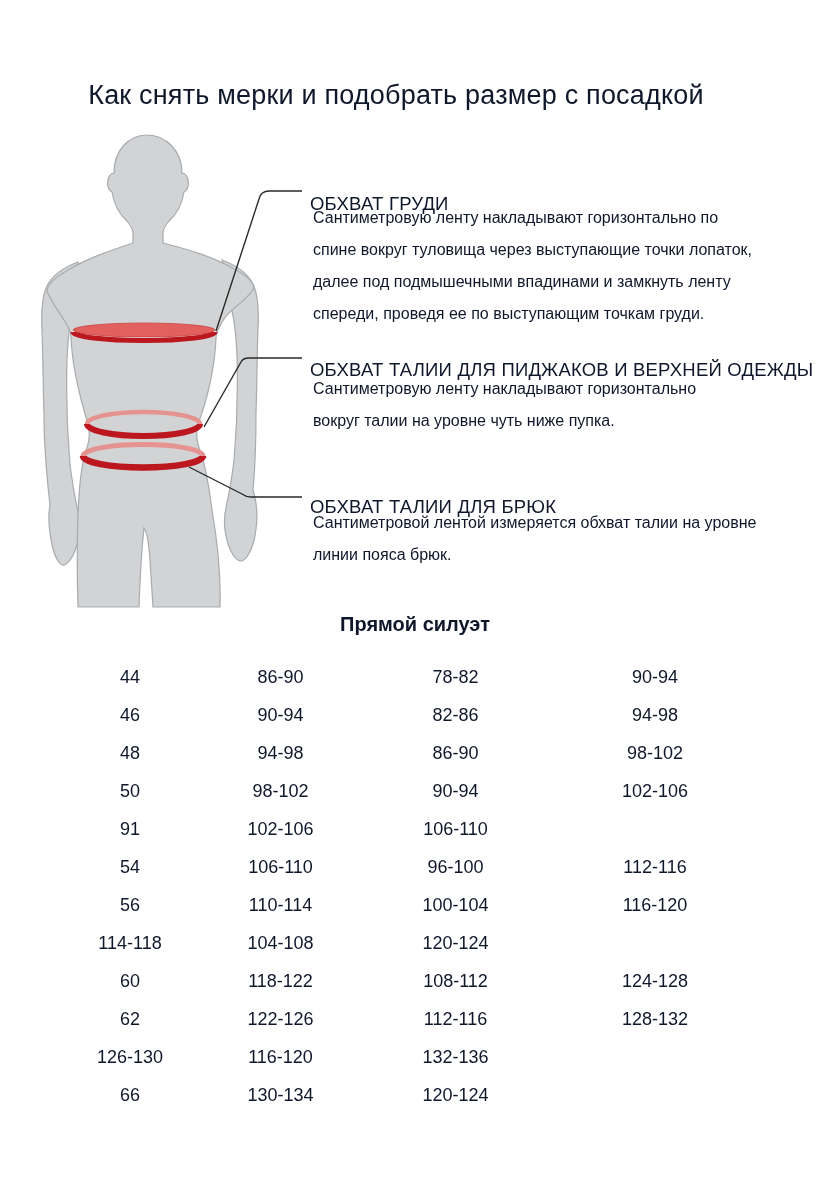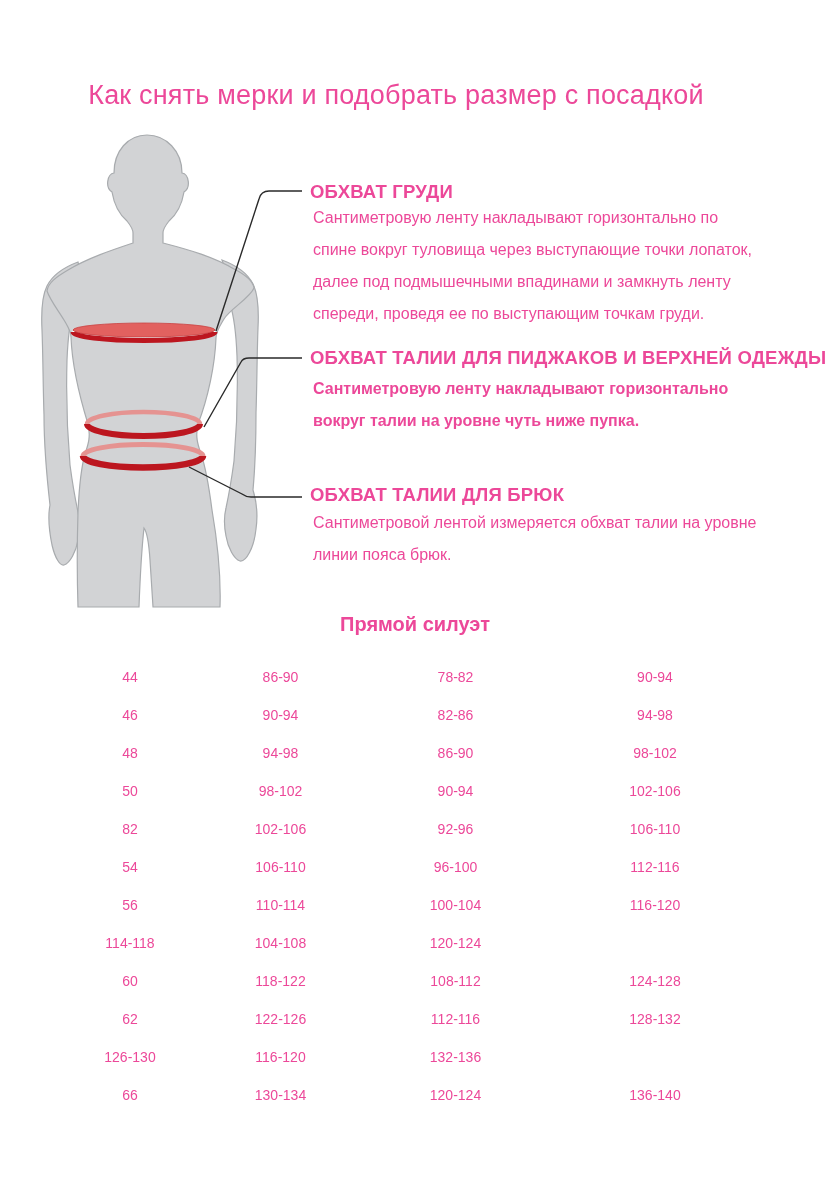--- a/index.html
+++ b/index.html
@@ -3,39 +3,40 @@
 <meta charset="utf-8">
 <style>
   html, body { margin: 0; padding: 0; background: #ffffff; }
   .page {
     position: relative;
     width: 825px;
     height: 1200px;
     background: #ffffff;
     overflow: hidden;
     font-family: "Liberation Sans", sans-serif;
-    color: #ec4899;
+    color: #0f172a;
   }
   .abs { position: absolute; }
   .page-title {
     left: 0; top: 80; width: 792px; top: 80px;
     text-align: center;
     font-size: 27px;
     font-weight: 400;
     letter-spacing: 0.2px;
     white-space: nowrap;
   }
   .figure-svg { left: 0; top: 0; width: 825px; height: 620px; }
   .silhouette { fill: #d2d3d5; stroke: #a8abae; stroke-width: 1.2; }
   .leader { fill: none; stroke: #2a2a2a; stroke-width: 1.4; }
   .measure-heading {
     font-size: 18.5px;
-    font-weight: 700;
+    font-weight: 400;
     white-space: nowrap;
     letter-spacing: 0.2px;
+    margin-top: 12px;
   }
   .measure-desc {
     font-size: 16px;
     line-height: 32px;
     white-space: pre-line;
     width: 490px;
   }
   .table-title {
     left: 0; top: 613px; width: 830px;
     text-align: center;
@@ -44,21 +45,21 @@
   }
   .size-table { left: 60px; top: 658px; width: 700px; }
   .trow {
     display: grid;
     grid-template-columns: 140px 161px 189px 210px;
     height: 38px;
   }
   .tcell {
     text-align: center;
     line-height: 38px;
-    font-size: 14px;
+    font-size: 18px;
     white-space: nowrap;
   }
   .theader .tcell { font-size: 17px; }
 </style>
 </head>
 <body>
 
 <div class="page">
 
   <div class="abs page-title">Как снять мерки и подобрать размер с посадкой</div>
@@ -150,21 +151,21 @@
     <path class="leader" d="M 189,467 L 242,494 Q 246,497 251,497 L 302,497"></path>
   </svg>
 
   <div class="abs measure-heading" style="left:310px; top:181px;">ОБХВАТ ГРУДИ</div>
   <div class="abs measure-desc" style="left:313px; top:202px;">Сантиметровую ленту накладывают горизонтально по
 спине вокруг туловища через выступающие точки лопаток,
 далее под подмышечными впадинами и замкнуть ленту
 спереди, проведя ее по выступающим точкам груди.</div>
 
   <div class="abs measure-heading" style="left:310px; top:347px;">ОБХВАТ ТАЛИИ ДЛЯ ПИДЖАКОВ И ВЕРХНЕЙ ОДЕЖДЫ</div>
-  <div class="abs measure-desc" style="left:313px; top:373px;font-weight:bold;">Сантиметровую ленту накладывают горизонтально
+  <div class="abs measure-desc" style="left:313px; top:373px;">Сантиметровую ленту накладывают горизонтально
 вокруг талии на уровне чуть ниже пупка.</div>
 
   <div class="abs measure-heading" style="left:310px; top:484px;">ОБХВАТ ТАЛИИ ДЛЯ БРЮК</div>
   <div class="abs measure-desc" style="left:313px; top:507px;">Сантиметровой лентой измеряется обхват талии на уровне
 линии пояса брюк.</div>
 
   <div class="abs table-title">Прямой силуэт</div>
 
   <div class="abs size-table">
     <div>
@@ -186,23 +187,22 @@
           <div class="tcell">86-90</div>
           <div class="tcell">98-102</div>
         </div>
         <div class="trow">
           <div class="tcell">50</div>
           <div class="tcell">98-102</div>
           <div class="tcell">90-94</div>
           <div class="tcell">102-106</div>
         </div>
         <div class="trow">
-          <div class="tcell">82</div>
+          <div class="tcell">91</div>
           <div class="tcell">102-106</div>
-          <div class="tcell">92-96</div>
           <div class="tcell">106-110</div>
         </div>
         <div class="trow">
           <div class="tcell">54</div>
           <div class="tcell">106-110</div>
           <div class="tcell">96-100</div>
           <div class="tcell">112-116</div>
         </div>
         <div class="trow">
           <div class="tcell">56</div>
@@ -229,18 +229,17 @@
         </div>
         <div class="trow">
           <div class="tcell">126-130</div>
           <div class="tcell">116-120</div>
           <div class="tcell">132-136</div>
         </div>
         <div class="trow">
           <div class="tcell">66</div>
           <div class="tcell">130-134</div>
           <div class="tcell">120-124</div>
-          <div class="tcell">136-140</div>
         </div>
       </div>
   </div>
 
 </div>
 
 </body></html>

